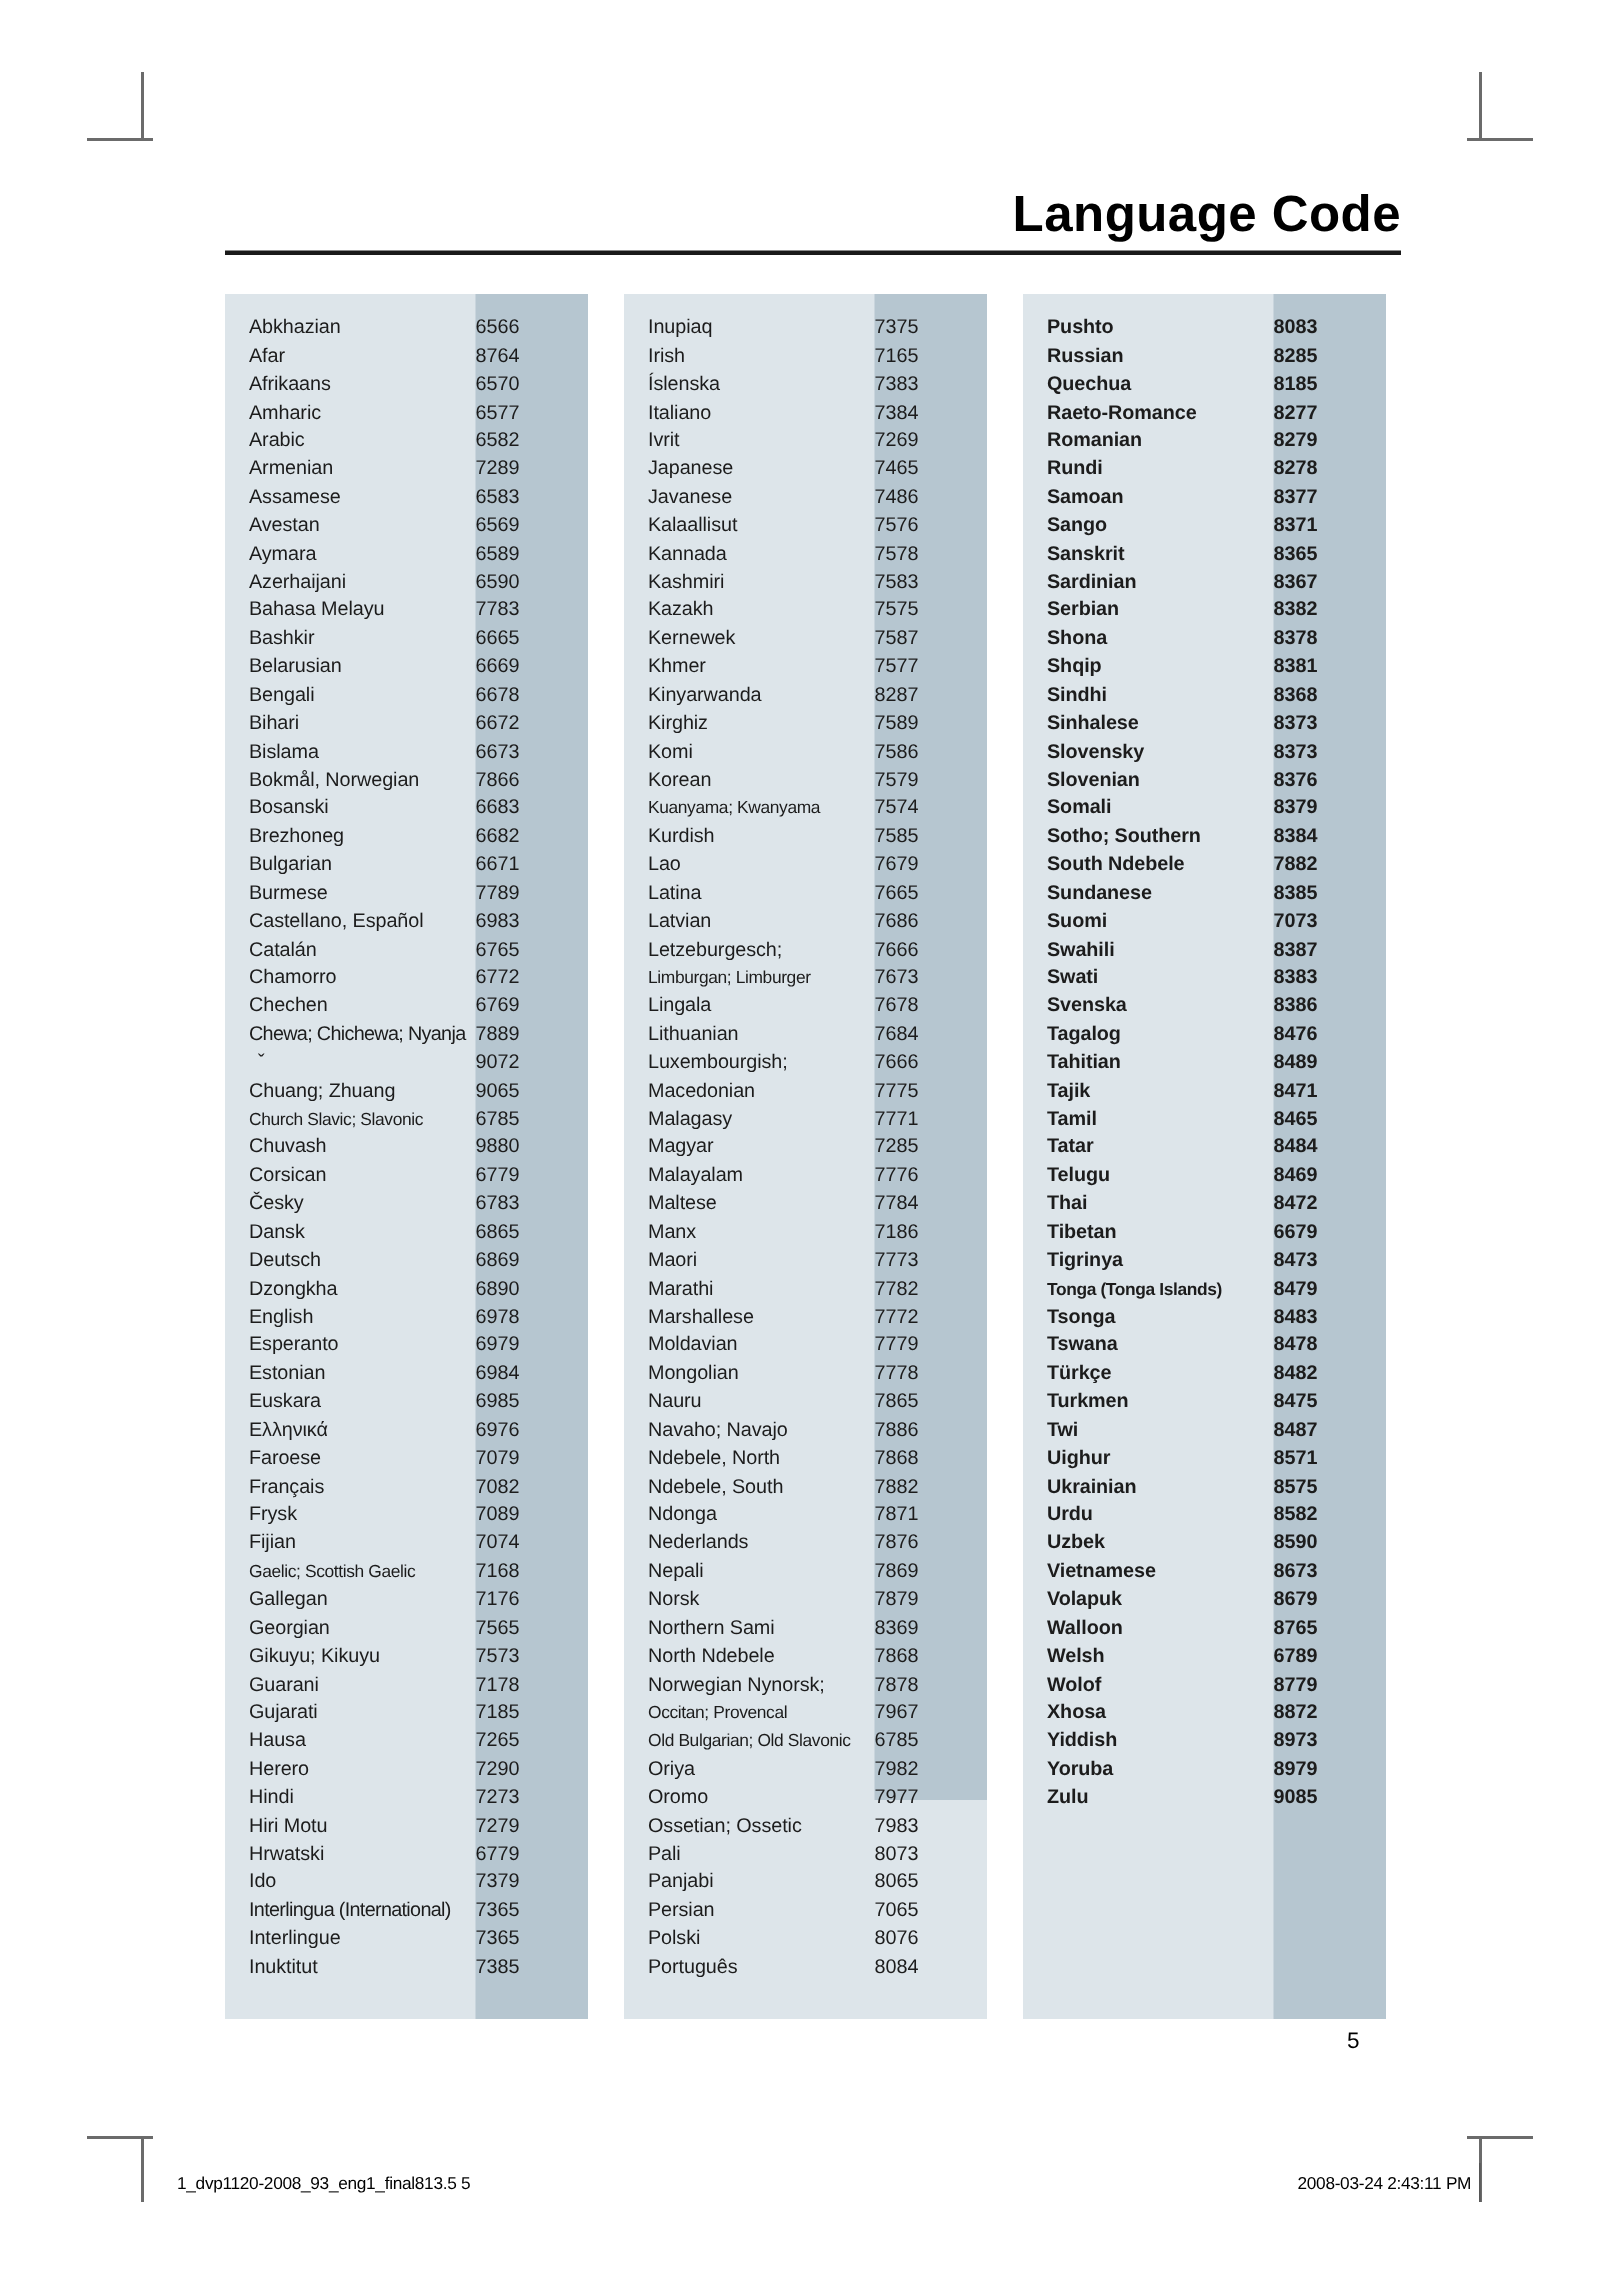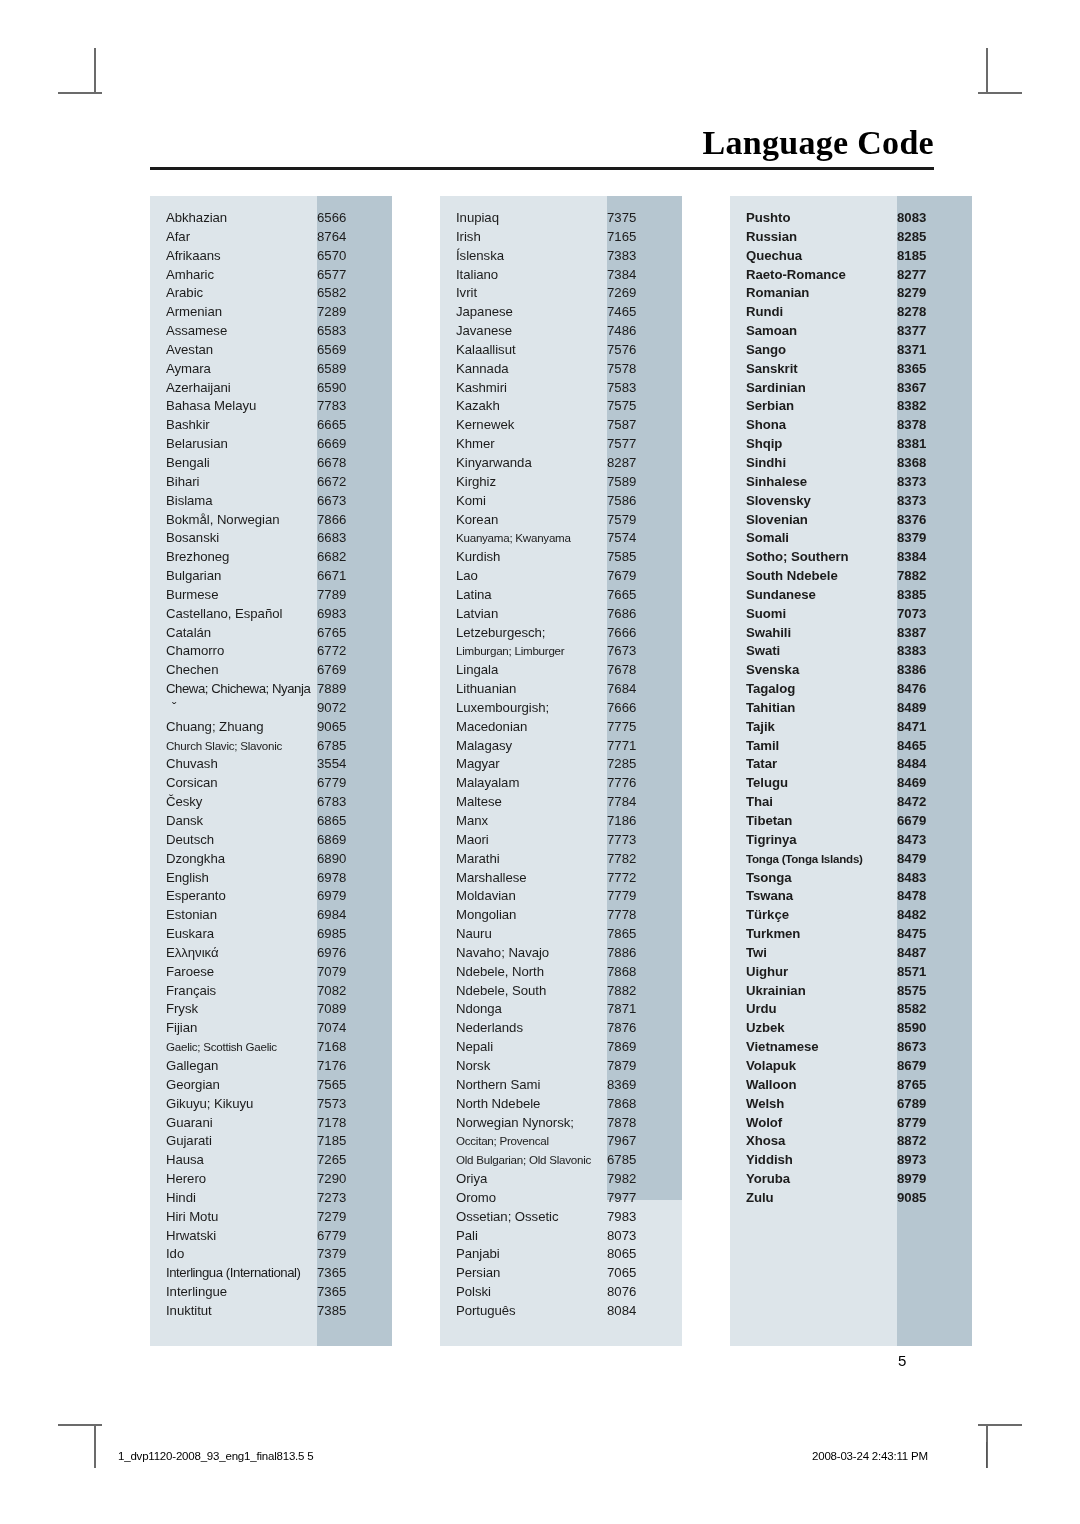--- a/index.html
+++ b/index.html
@@ -44,36 +44,36 @@
     width: 784px;
   }
   .page-title {
     text-align: right;
     font-size: 34px;
     font-weight: bold;
     color: #000000;
     letter-spacing: 0.3px;
     line-height: 1.0;
     padding-bottom: 7px;
-    font-family: Liberation Serif, serif;
+    font-family: Liberation Sans, sans-serif;
   }
   .title-rule {
     height: 3px;
     background: #1a1a1a;
     width: 100%;
   }
 
   
   .columns {
     position: absolute;
     left: 150px;
     top: 196px;
     width: 790px;
     display: flex;
-    gap: 48px;
+    gap: 24px;
   }
   .col {
     width: 242px;
     display: flex;
     flex-direction: column;
     background: #dde5ea;
   }
   .col-inner {
     position: relative;
   }
@@ -147,21 +147,21 @@
     position: absolute;
     left: 118px;
     top: 1450px;
     font-size: 11.5px;
     color: #000000;
     font-family: "Liberation Sans", sans-serif;
     letter-spacing: -0.2px;
   }
   .footer-right {
     position: absolute;
-    left: 812px;
+    left: 865px;
     top: 1450px;
     font-size: 11.5px;
     color: #000000;
     letter-spacing: -0.2px;
   }
   .footer-rule {
     position: absolute;
     left: 986px;
     top: 1442px;
     width: 1px;
@@ -302,21 +302,21 @@
           <div class="row">
             <div class="lang">Chuang; Zhuang</div>
             <div class="code">9065</div>
           </div>
           <div class="row">
             <div class="lang tight">Church Slavic; Slavonic</div>
             <div class="code">6785</div>
           </div>
           <div class="row">
             <div class="lang">Chuvash</div>
-            <div class="code">3554</div>
+            <div class="code">9880</div>
           </div>
           <div class="row">
             <div class="lang">Corsican</div>
             <div class="code">6779</div>
           </div>
           <div class="row">
             <div class="lang">Česky</div>
             <div class="code">6783</div>
           </div>
           <div class="row">

